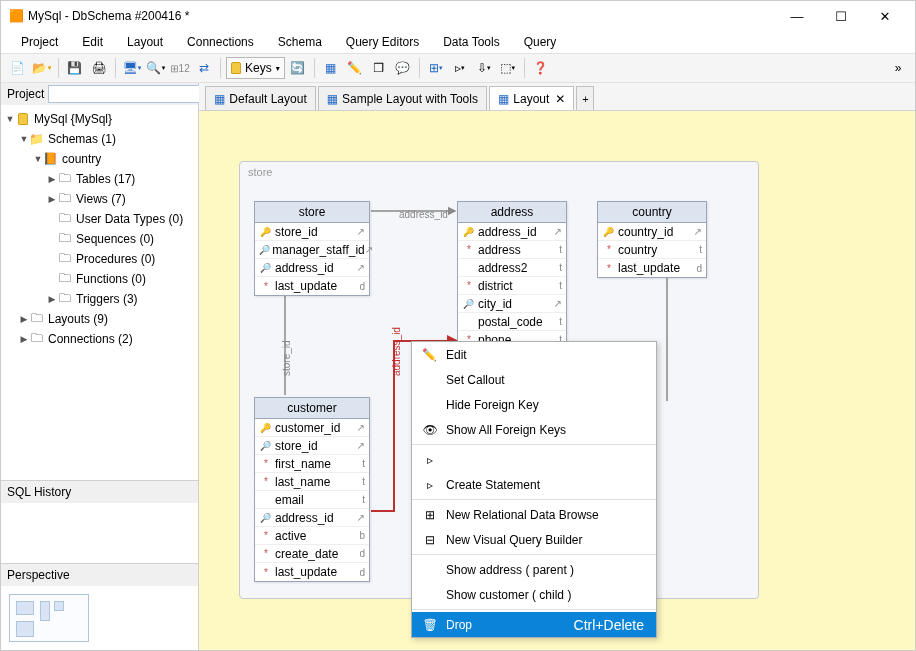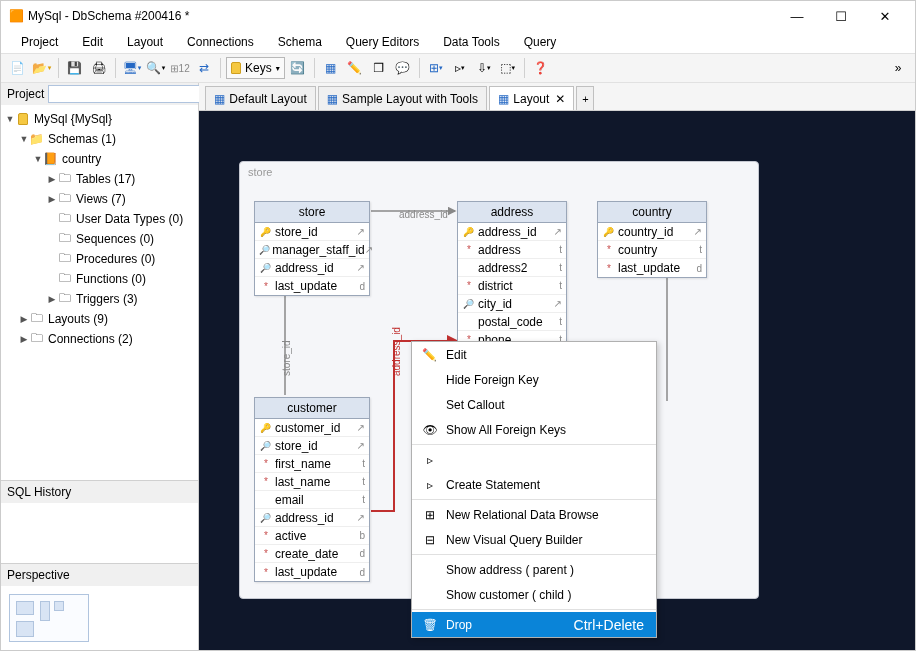--- a/index.html
+++ b/index.html
@@ -20,21 +20,21 @@
 .side-hdr .search { flex: 1; margin: 0 4px; height: 18px; border: 1px solid #b0c4de; padding: 0 4px; }
 .tree { padding: 4px 0; overflow: hidden; }
 .tree-item { display: flex; align-items: center; height: 20px; cursor: pointer; padding-right: 4px; }
 .arrow { width: 10px; display: inline-flex; justify-content: center; font-size: 9px; color: #555; }
 .ticon { width: 16px; display: inline-flex; justify-content: center; margin-right: 3px; }
 .cylinder { width: 10px; height: 12px; background: #f5c842; border-radius: 2px 2px 1px 1px; border: 1px solid #d0a020; }
 .content { flex: 1; display: flex; flex-direction: column; background: #fff; }
 .tabbar { height: 28px; background: #f5f5f5; border-bottom: 1px solid #d0d0d0; display: flex; align-items: flex-end; padding: 0 6px; gap: 2px; }
 .tab { height: 24px; border: 1px solid #c0c0c0; border-bottom: none; background: #f0f0f0; display: flex; align-items: center; padding: 0 8px; gap: 4px; cursor: pointer; font-size: 11px; }
 .tab.active { background: #fff; }
-.canvas { flex: 1; background: #0f172a; position: relative; overflow: hidden; }
+.canvas { flex: 1; background: #fef9c3; position: relative; overflow: hidden; }
 .group-box { position: absolute; border: 1px solid #c5c8d1; background: #f5f6f9; border-radius: 4px; }
 .group-title { color: #999; font-size: 11px; padding: 4px 8px; }
 .table-box { position: absolute; background: #fff; border: 1px solid #9aa6b8; box-shadow: 1px 1px 2px rgba(0,0,0,0.1); }
 .table-hdr { background: #dce4f0; text-align: center; padding: 3px 0; border-bottom: 1px solid #9aa6b8; font-size: 12px; }
 .table-row { display: flex; align-items: center; height: 18px; padding: 0 4px; border-bottom: 1px solid #eee; font-size: 11px; }
 .table-row:last-child { border-bottom: none; }
 .col-icon { width: 14px; display: flex; justify-content: center; color: #b89020; }
 .col-name { flex: 1; padding-left: 2px; }
 .col-type { width: 12px; text-align: right; color: #888; font-size: 10px; }
 .ctx-menu { position: absolute; background: #fff; border: 1px solid #b0b0b0; box-shadow: 2px 2px 6px rgba(0,0,0,0.2); width: 246px; }
@@ -424,25 +424,25 @@
     </div>
 
     <div class="ctx-menu" style="left:212px;top:230px">
       <div id="ctx-items">
             <div class="ctx-item">
               <span class="ctx-icon">✏️</span>
               <span class="ctx-label">Edit</span>
             </div>
             <div class="ctx-item">
               <span class="ctx-icon"></span>
+              <span class="ctx-label">Set Callout</span>
+            </div>
+            <div class="ctx-item">
+              <span class="ctx-icon"></span>
               <span class="ctx-label">Hide Foreign Key</span>
-            </div>
-            <div class="ctx-item">
-              <span class="ctx-icon"></span>
-              <span class="ctx-label">Set Callout</span>
             </div>
             <div class="ctx-item">
               <span class="ctx-icon">👁</span>
               <span class="ctx-label">Show All Foreign Keys</span>
             </div>
             <div class="ctx-sep"></div>
             <div class="ctx-item">
               <span class="ctx-icon">▹</span>
             </div>
             <div class="ctx-item">

